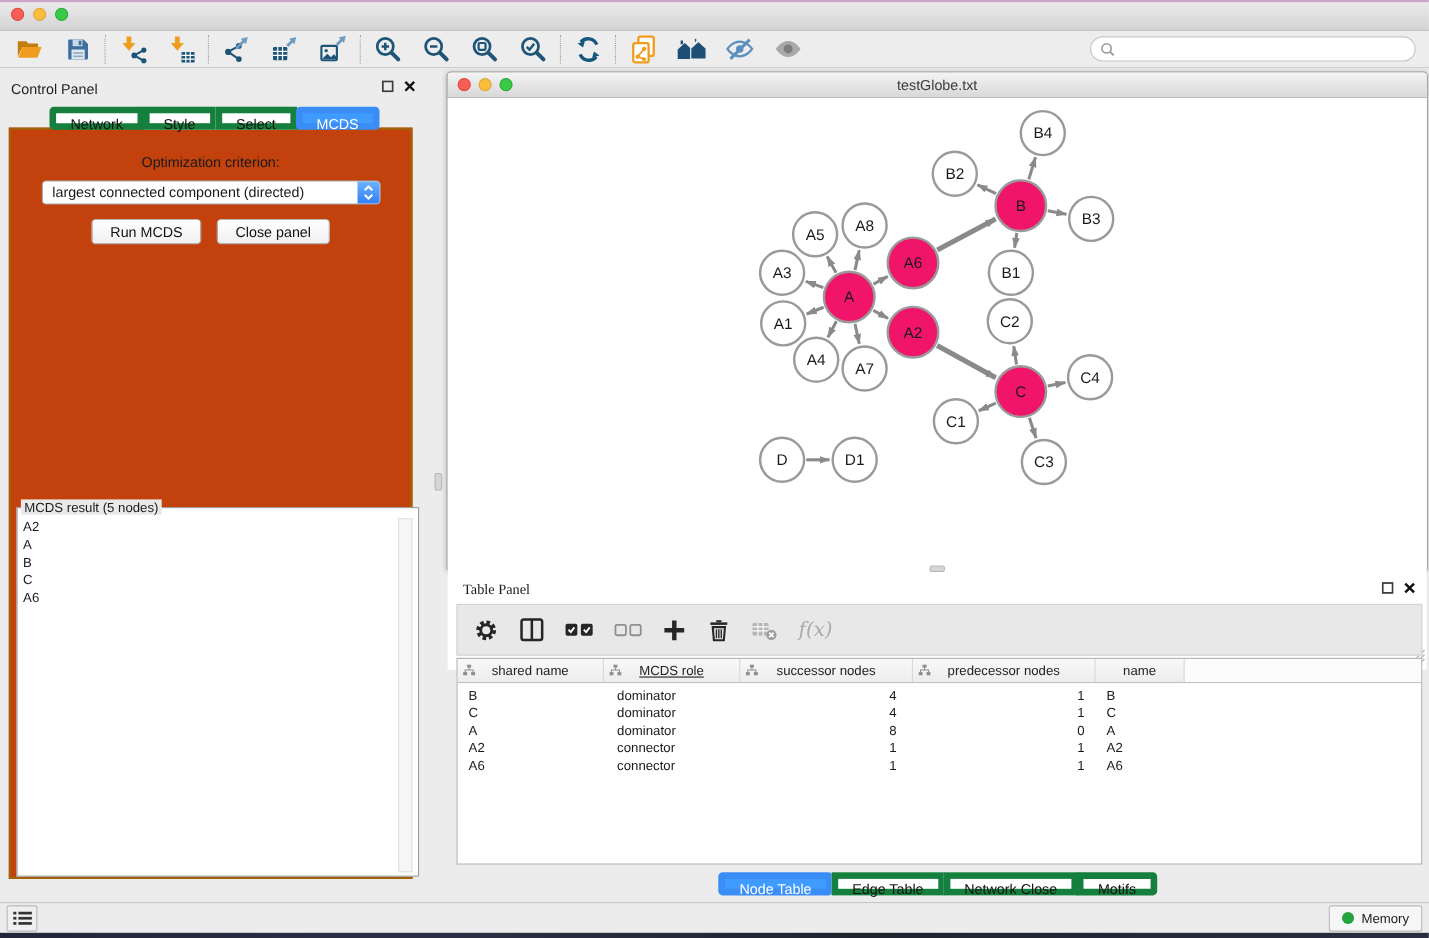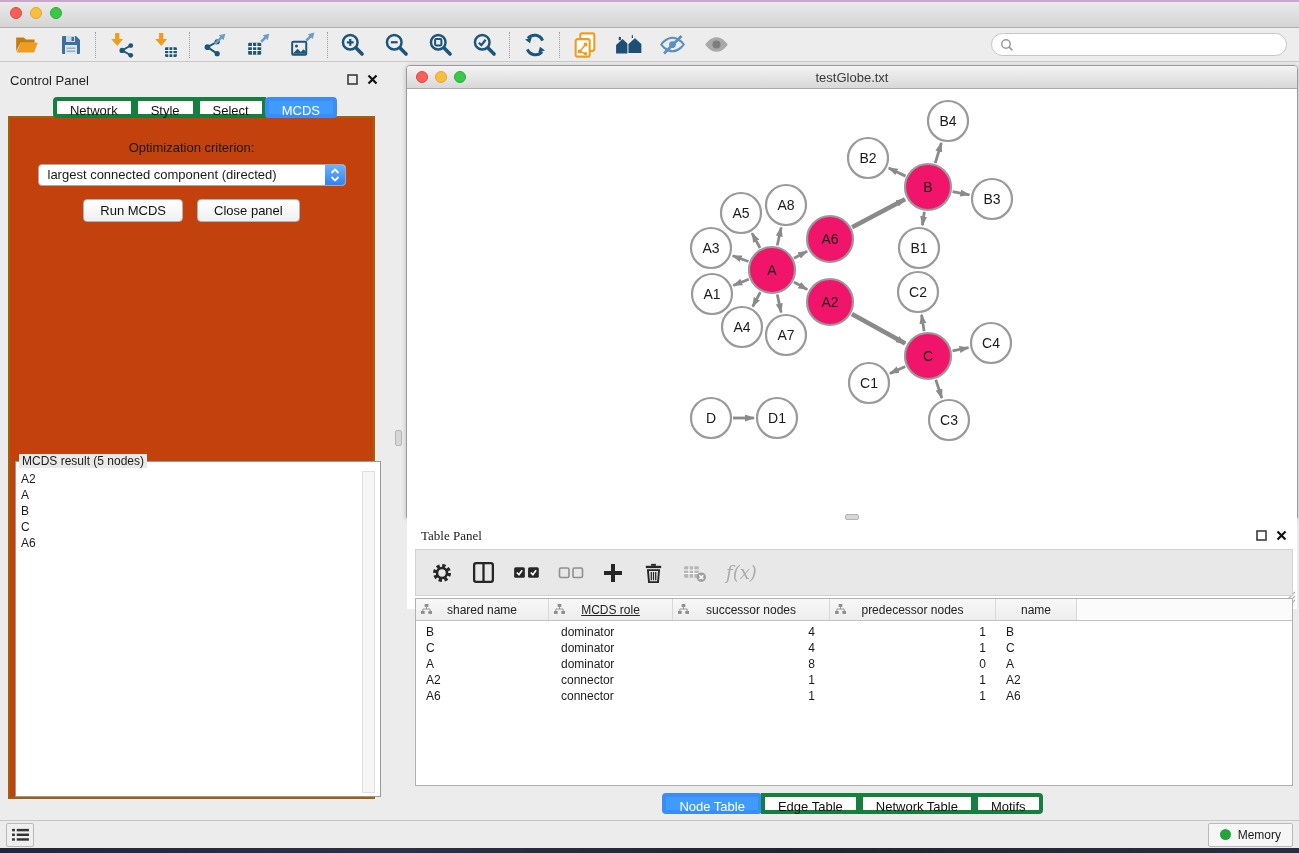--- a/index.html
+++ b/index.html
@@ -27,21 +27,21 @@
 
   
   .main { position:relative; height:758px; background:#ececec; }
 
   
   .control-panel { position:absolute; left:0; top:0; width:390px; height:758px; }
   .cp-header { display:flex; align-items:center; padding:9px 12px 0 10px; }
   .cp-title { font-size:13px; color:#1f1f1f; }
   .wf-icons { margin-left:auto; display:flex; gap:9px; align-items:center; }
   .cp-tabs { display:flex; justify-content:center; margin-top:8px; position:relative; z-index:2; }
-  .seg-tab { background:#fff; border:4px solid #15803d; height:21px; line-height:19px; padding:0 13px; font-size:13px; margin-left:-1px; color:#111; }
+  .seg-tab { background:#fff; border:6px solid #15803d; height:21px; line-height:19px; padding:0 13px; font-size:13px; margin-left:-1px; color:#111; }
   .seg-tab:first-child { border-radius:4px 0 0 4px; margin-left:0; }
   .seg-tab:last-child { border-radius:0 4px 4px 0; }
   .seg-tab.active { background:#3f9bfd; border-color:#3a8df7; color:#fff; border-radius:4px; }
   .cp-body { position:relative; margin:-2px 15px 0 8px; height:683px; background:#c2410c; border:2px solid #a16207; z-index:1; }
   .opt-label { text-align:center; margin-top:22px; font-size:13px; }
   .dropdown { position:relative; margin:9px auto 0; width:308px; height:22px; background:#fff; border:1px solid #a9a9a9; border-radius:4px; font-size:13px; line-height:20px; padding-left:9px; white-space:nowrap; overflow:hidden; }
   .stepper { position:absolute; right:-1px; top:-1px; width:21px; height:22px; background:linear-gradient(#6fb5fd,#2e7ef7); border-radius:0 4px 4px 0; display:flex; align-items:center; justify-content:center; }
   .btn-row { margin-top:13px; display:flex; justify-content:center; gap:14px; }
   .btn { height:23px; padding:0 16px; font-size:13px; font-family:inherit; background:linear-gradient(#ffffff,#f0f0f0); border:1px solid #b3b3b3; border-radius:4px; color:#111; }
   .result-box { position:absolute; left:5px; top:336px; width:366px; height:343px; border:1px solid #9a9a9a; background:#fff; padding:0; }
@@ -596,21 +596,21 @@
               <div class="td" style="width: 124px; text-align: left; padding-left: 12px;">connector</div>
               <div class="td" style="width: 157px; text-align: right; padding-right: 15px;">1</div>
               <div class="td" style="width: 166px; text-align: right; padding-right: 10px;">1</div>
               <div class="td" style="width: 81px; text-align: left; padding-left: 10px;">A6</div>
             </div>
           </div>
       </div>
       <div class="tp-tabs" id="tp-tabs">
           <div class="seg-tab active">Node Table</div>
           <div class="seg-tab">Edge Table</div>
-          <div class="seg-tab">Network Table</div>
+          <div class="seg-tab">Network Close</div>
           <div class="seg-tab">Motifs</div>
         </div>
     </div>
   </div>
 
   <div class="statusbar">
     <span class="sb-btn">
       <svg viewBox="0 0 20 16" width="19" height="15">
           <g fill="#333">
             <rect x="1" y="2" width="3" height="2.6"></rect>

